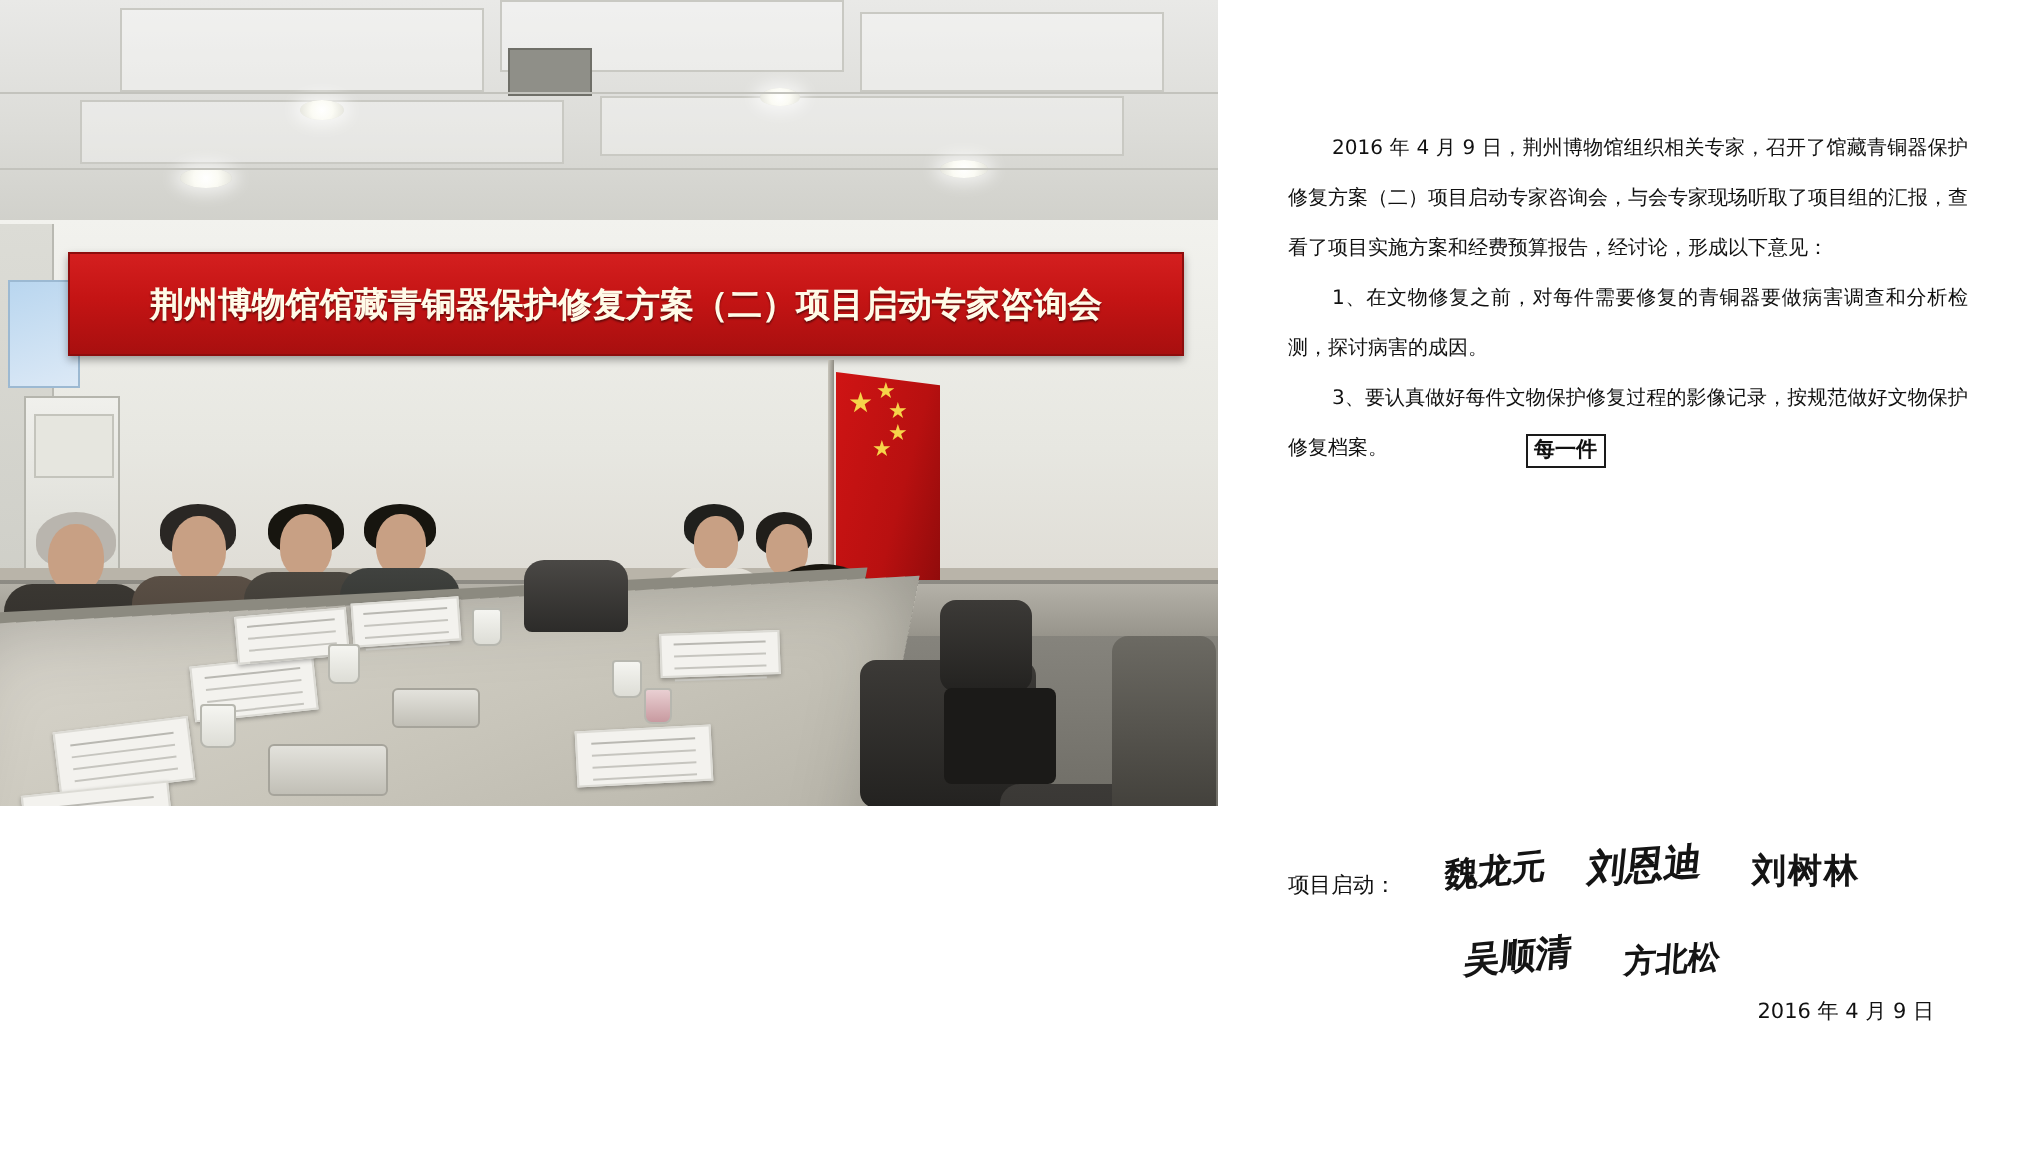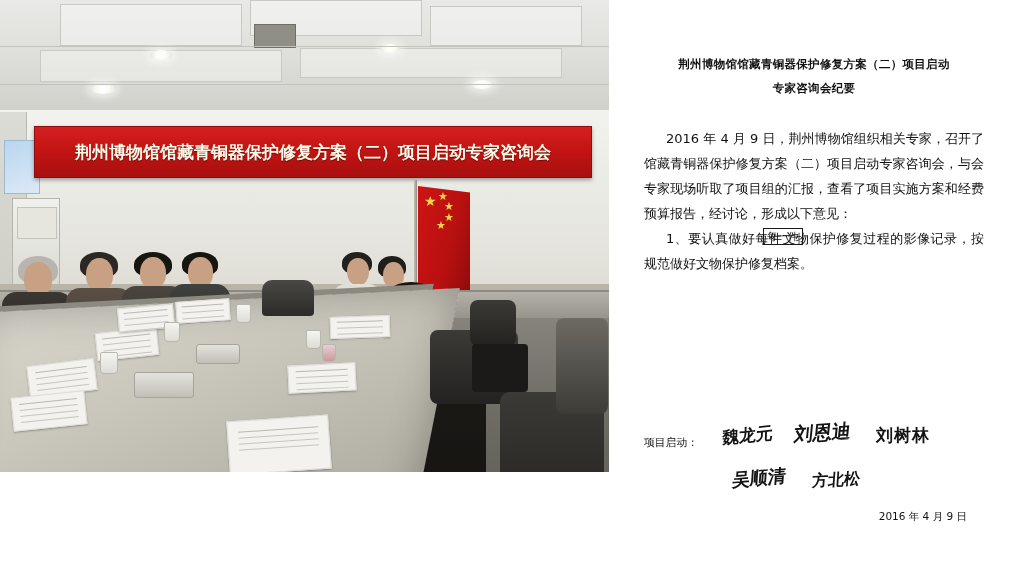--- a/index.html
+++ b/index.html
@@ -17,21 +17,21 @@
     position: relative;
     width: 1016px;
     height: 575px;
     display: flex;
   }
 
   
   .photo {
     position: relative;
     width: 609px;
-    height: 472px;
+    height: 403px;
     overflow: hidden;
     background: #5d5b56;
   }
   
   .ceiling {
     position: absolute;
     left: 0; top: 0; width: 609px; height: 118px;
     background: linear-gradient(180deg,#e9e9e7 0%, #dcdcd8 55%, #cfcfc9 100%);
   }
   .ceiling-line {
@@ -237,22 +237,22 @@
     width: 340px;
   }
   .doc-title {
     text-align: center;
     font-size: 11.5px;
     font-weight: bold;
     line-height: 24px;
     letter-spacing: 0.3px;
   }
   .doc-body {
-    margin-top: 26px;
-    font-size: 13px;
+    margin-top: 10px;
+    font-size: 10px;
     line-height: 25px;
     text-align: justify;
   }
   .doc-p { margin: 0 0 0 0; text-indent: 22px; }
   .stamp {
     display: inline-block;
     border: 1.4px solid #1a1a1a;
     padding: 0 3px;
     margin: 0 1px;
     font-size: 10.5px;
@@ -277,21 +277,21 @@
     color: #141414;
     white-space: nowrap;
   }
   .sign.s1 { left: 78px; top: 6px; font-size: 17px; transform: rotate(-6deg) skewX(-8deg); font-weight: bold; }
   .sign.s2 { left: 150px; top: 2px; font-size: 19px; transform: rotate(-4deg) skewX(-10deg); font-weight: bold; }
   .sign.s3 { left: 232px; top: 6px; font-size: 17px; font-weight: bold; letter-spacing: 1px; }
   .sign.s4 { left: 88px; top: 48px; font-size: 18px; transform: rotate(-5deg) skewX(-9deg); font-weight: bold; }
   .sign.s5 { left: 168px; top: 52px; font-size: 16px; transform: rotate(-3deg) skewX(-7deg); font-weight: bold; }
   .doc-date {
     position: absolute;
-    right: 22px; top: 92px;
+    right: 22px; top: 81px;
     font-size: 10.5px;
   }
   .divider {
     position: absolute;
     left: 609px; top: 0;
     width: 1px; height: 575px;
     background: #ffffff;
   }
 </style>
 </head>
@@ -400,31 +400,28 @@
     <div class="chair" style="left:470px;top:300px;width:46px;height:46px;"></div>
     <div class="bag" style="left:472px;top:344px;width:56px;height:48px;"></div>
     <div class="chair" style="left:556px;top:318px;width:52px;height:96px;background:linear-gradient(180deg,#6c6a63,#3e3c37);"></div>
   </div>
 
   <div class="divider"></div>
 
   <div class="doc">
     <div class="doc-inner">
 
-      <div class="doc-title">
-        <div>荆州博物馆馆藏青铜器保护修复方案（二）项目启动</div>
-        <div>专家咨询会纪要</div>
-      </div>
 
       <div class="doc-body">
         <p class="doc-p">2016 年 4 月 9 日，荆州博物馆组织相关专家，召开了馆藏青铜器保护修复方案（二）项目启动专家咨询会，与会专家现场听取了项目组的汇报，查看了项目实施方案和经费预算报告，经讨论，形成以下意见：</p>
-        <p class="doc-p">1、要认真做好每件文物保护修复过程的影像记录，按规范做好文物保护修复档案。</p>
+        <p class="doc-p">1、在文物修复之前，对每件需要修复的青铜器要做病害调查和分析检测，探讨病害的成因。</p>
+        <p class="doc-p">3、要认真做好每件文物保护修复过程的影像记录，按规范做好文物保护修复档案。</p>
       </div>
 
-      <div style="position:absolute;left:118px;top:172px;">
+      <div style="position:absolute;left:118px;top:160px;font-weight:bold;">
         <span class="stamp">每一件</span>
       </div>
     </div>
 
     <div class="sign-block">
       <span class="sign-label">项目启动：</span>
       <span class="sign s1">魏龙元</span>
       <span class="sign s2">刘恩迪</span>
       <span class="sign s3">刘树林</span>
       <span class="sign s4">吴顺清</span>

